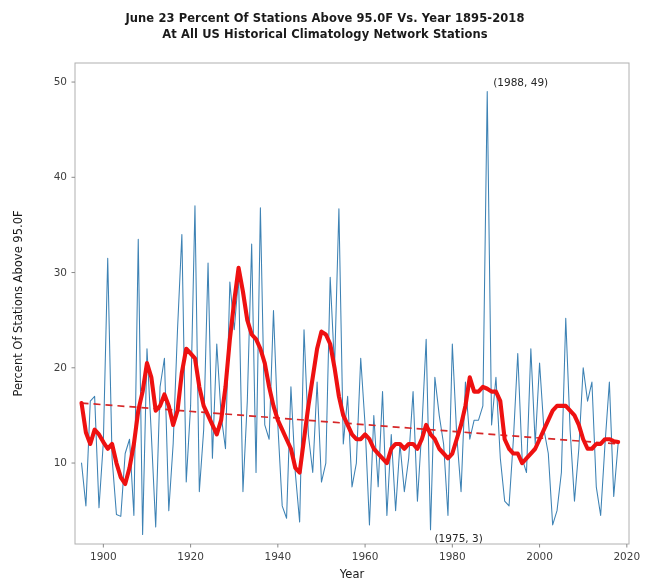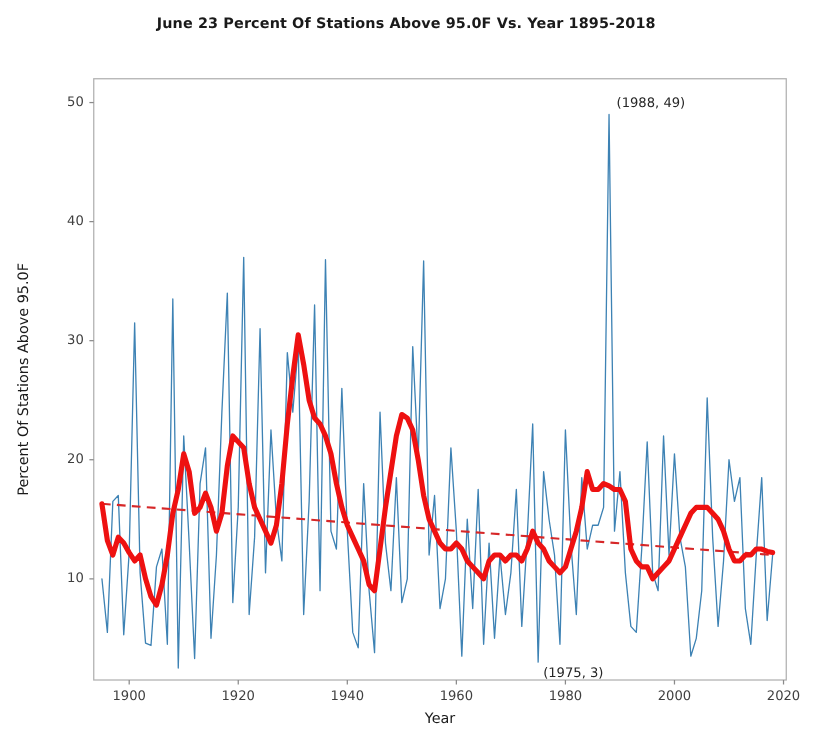--- a/index.html
+++ b/index.html
@@ -73,20 +73,21 @@
   .series-smooth { fill: none; stroke-linejoin: round; stroke-linecap: round; }
   .series-trend { fill: none; stroke-linecap: butt; }
 </style>
 </head>
 <body>
 
 <div id="figure">
 
   <div class="title-block">
     <span class="title-line">June 23 Percent Of Stations Above 95.0F Vs. Year 1895-2018</span>
+    <span class="title-line">At All US Historical Climatology Network Stations</span>
   </div>
 
   <svg id="plot" viewBox="0 0 650 587">
     <g id="axes-group">
         <rect x="75" y="63" width="554" height="481" class="spine" stroke="#b0b0b0" fill="none"></rect>
         <line x1="103.35433070866142" y1="544" x2="103.35433070866142" y2="547.5" class="tickmark"></line>
         <text x="103.35433070866142" y="560" class="tick-label-x">1900</text>
         <line x1="190.59842519685037" y1="544" x2="190.59842519685037" y2="547.5" class="tickmark"></line>
         <text x="190.59842519685037" y="560" class="tick-label-x">1920</text>
         <line x1="277.8425196850394" y1="544" x2="277.8425196850394" y2="547.5" class="tickmark"></line>

